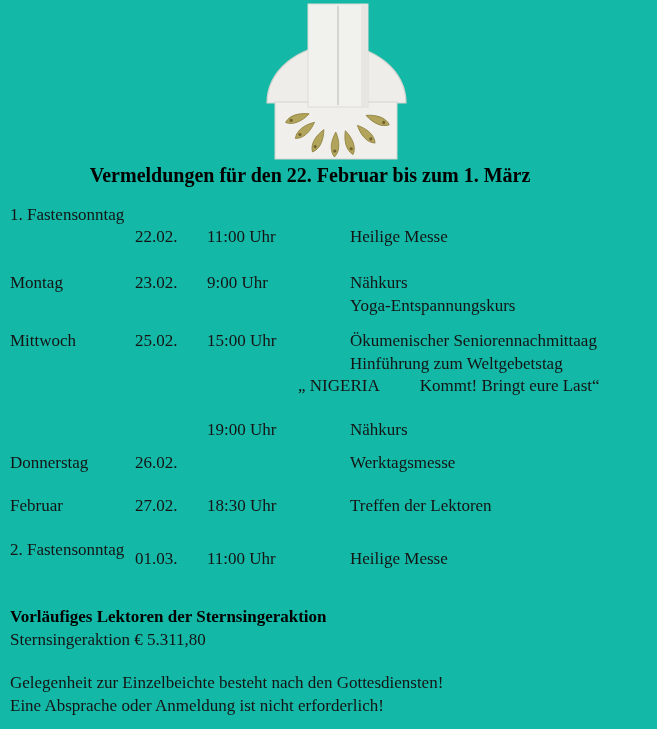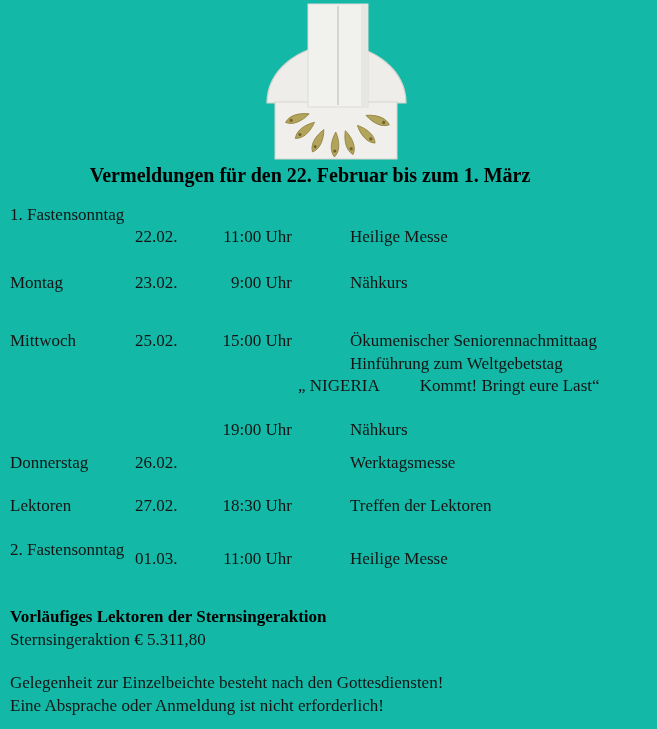--- a/index.html
+++ b/index.html
@@ -48,21 +48,21 @@
     position: absolute;
     left: 10px;
     width: 640px;
     display: grid;
     grid-template-columns: 125px 72px 85px 58px 1fr;
     line-height: 23px;
     white-space: nowrap;
   }
   .c-day  { grid-column: 1; }
   .c-date { grid-column: 2; }
-  .c-time { grid-column: 3; text-align: right; }
+  .c-time { grid-column: 3; text-align: left; }
   .c-desc { grid-column: 5; }
 
   .row-quote {
     position: absolute;
     left: 298px;
     top: 374px;
     line-height: 23px;
     white-space: nowrap;
   }
   .quote-part2 { margin-left: 40px; text-align: right; }
@@ -141,20 +141,21 @@
   </div>
   <div class="row" style="top:271px">
     <span class="c-day">Montag</span>
     <span class="c-date">23.02.</span>
     <span class="c-time">9:00 Uhr</span>
     <span class="c-desc">Nähkurs</span>
   </div>
   <div class="row" style="top:294px">
     <span class="c-day"></span>
     <span class="c-date"></span>
+    <span class="c-desc">Yoga-Entspannungskurs</span>
   </div>
   <div class="row" style="top:329px">
     <span class="c-day">Mittwoch</span>
     <span class="c-date">25.02.</span>
     <span class="c-time">15:00 Uhr</span>
     <span class="c-desc">Ökumenischer Seniorennachmittaag</span>
   </div>
   <div class="row" style="top:352px">
     <span class="c-day"></span>
     <span class="c-date"></span>
@@ -171,21 +172,21 @@
     <span class="c-date"></span>
     <span class="c-time">19:00 Uhr</span>
     <span class="c-desc">Nähkurs</span>
   </div>
   <div class="row" style="top:451px">
     <span class="c-day">Donnerstag</span>
     <span class="c-date">26.02.</span>
     <span class="c-desc">Werktagsmesse</span>
   </div>
   <div class="row" style="top:494px">
-    <span class="c-day">Lektoren</span>
+    <span class="c-day">Februar</span>
     <span class="c-date">27.02.</span>
     <span class="c-time">18:30 Uhr</span>
     <span class="c-desc">Treffen der Lektoren</span>
   </div>
   <div class="row" style="top:538px">
     <span class="c-day">2. Fastensonntag</span>
     <span class="c-date"></span>
     <span class="c-time"></span>
     <span class="c-desc"></span>
   </div>

